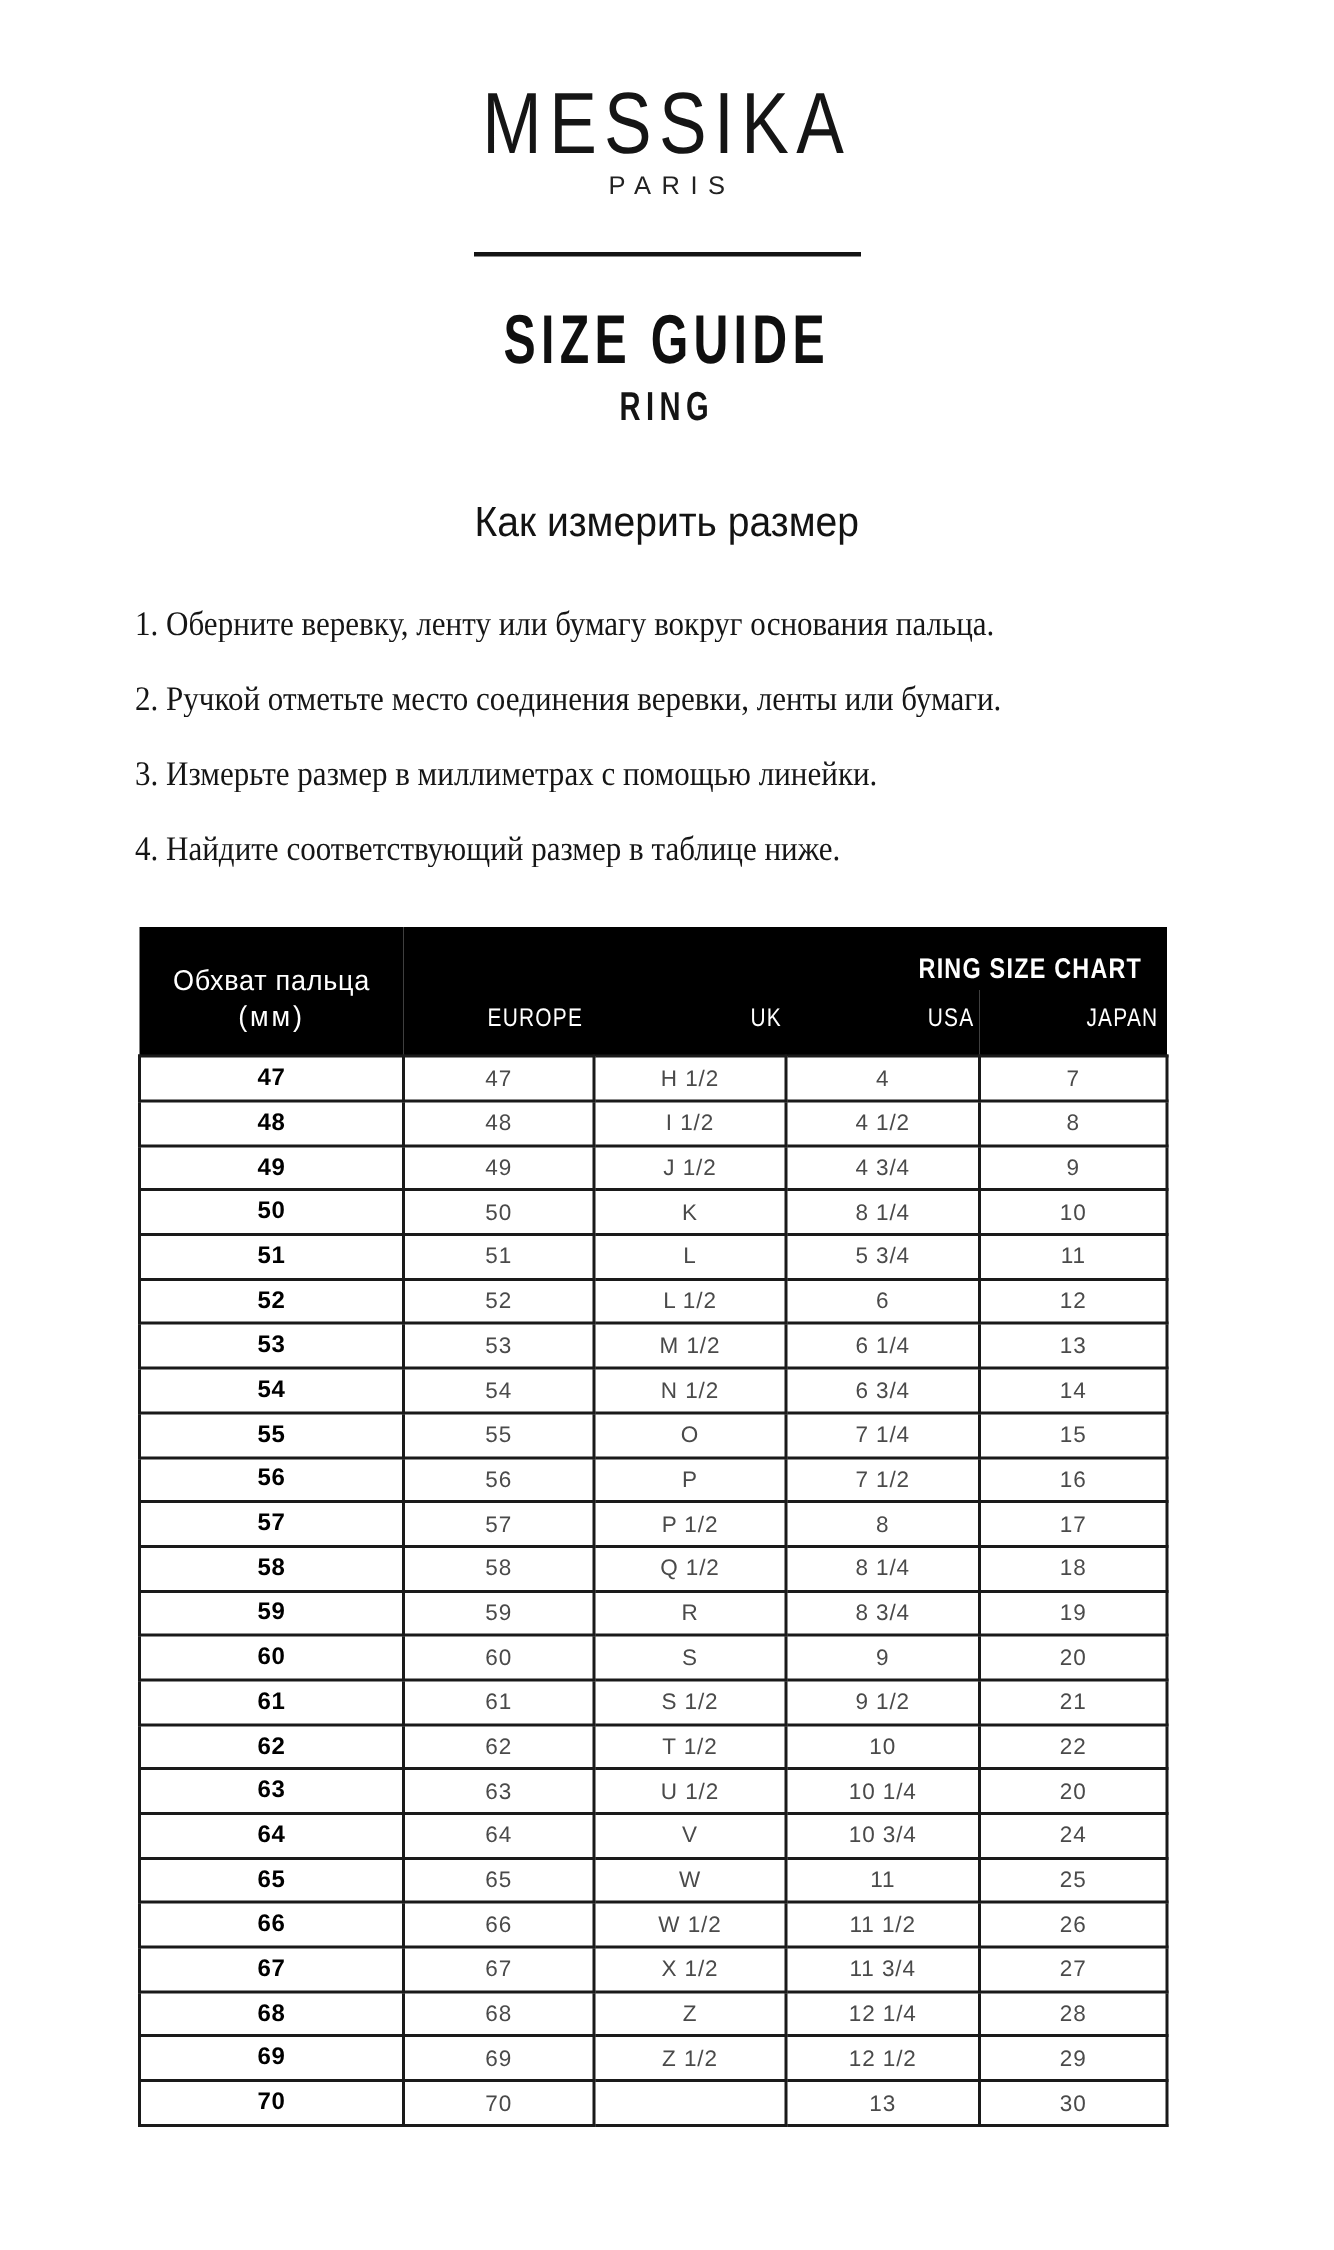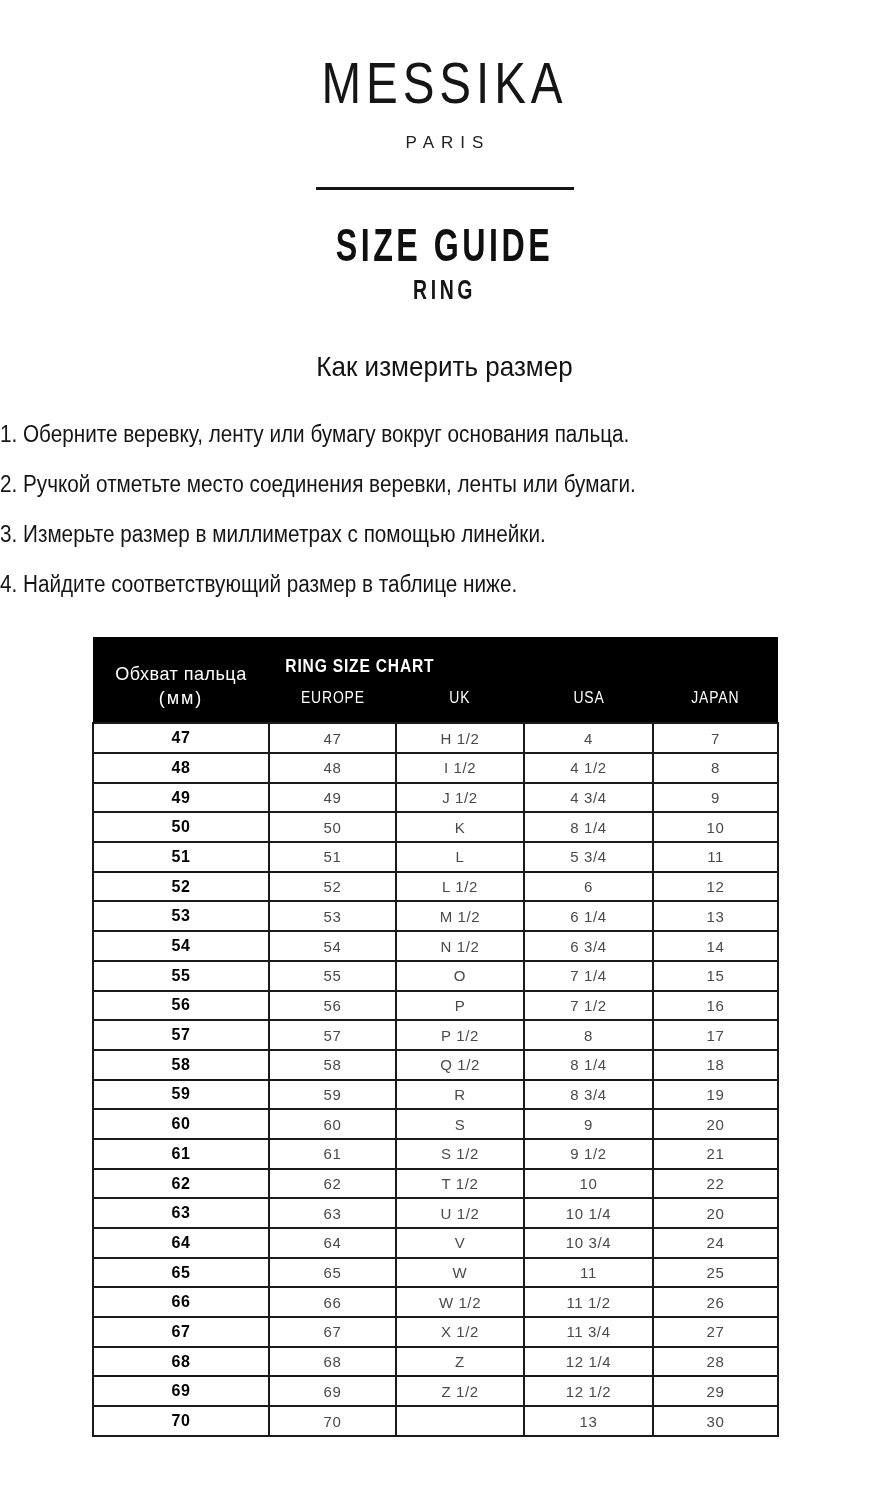--- a/index.html
+++ b/index.html
@@ -15,62 +15,62 @@
   .page{width:889px;height:1500px;background:#ffffff;overflow:hidden;position:relative;border-radius:22px;}
 
   
   .top{text-align:center;}
   .brand-name{
     margin-top:54px;font-size:58px;line-height:1;font-weight:500;
     letter-spacing:6px;color:#151515;
     transform:scaleX(0.82);transform-origin:center top;white-space:nowrap;
   }
   .brand-city{
-    margin-top:21px;font-size:17px;line-height:1.2;font-weight:400;
+    margin-top:2px;font-size:17px;line-height:1.2;font-weight:400;
     letter-spacing:7px;color:#222;text-indent:7px;
   }
   .divider{width:258px;height:3px;background:#141414;margin:34px auto 0;}
   .title{
     margin-top:32px;font-size:46px;line-height:1;font-weight:700;
     letter-spacing:5px;color:#0f0f0f;
     transform:scaleX(0.70);transform-origin:center top;white-space:nowrap;
   }
   .subtitle{
     margin-top:9px;font-size:27px;line-height:1;font-weight:600;
     letter-spacing:5px;color:#141414;
     transform:scaleX(0.72);transform-origin:center top;white-space:nowrap;
   }
 
   
   .howto-title{
     margin-top:48px;text-align:center;font-size:28px;line-height:1.07;
     font-weight:400;color:#131313;
     transform:scaleX(0.93);transform-origin:center top;white-space:nowrap;
   }
-  .steps{margin-top:41px;}
+  .steps{margin-top:41px;padding-left:90px;font-family:Liberation Serif, serif;}
   .step{
     font-size:23px;line-height:23px;margin-bottom:27px;color:#151515;
     transform:scaleX(0.90);transform-origin:left top;white-space:nowrap;
   }
 
   
   .size-table{
     border-collapse:collapse;table-layout:fixed;
     width:685px;margin:41px 0 16px 92px;
   }
   .size-table th{
     background:var(--header-bg);color:var(--header-text);
     font-weight:400;border:0;
   }
-  .chart-title{height:42px;text-align:left;vertical-align:bottom;padding-bottom:2px;}
+  .chart-title{height:42px;text-align:right;vertical-align:bottom;padding-bottom:2px;}
   .chart-title .cond{
     display:inline-block;font-size:19px;font-weight:600;letter-spacing:1px;
     transform:scaleX(0.82);transform-origin:center bottom;white-space:nowrap;
   }
-  .col-row th{height:44px;text-align:center;vertical-align:middle;padding-bottom:6px;}
+  .col-row th{height:44px;text-align:right;vertical-align:middle;padding-bottom:6px;}
   .col-row .cond{
     display:inline-block;font-size:17px;font-weight:500;letter-spacing:1px;
     transform:scaleX(0.82);transform-origin:center center;white-space:nowrap;
   }
   .corner{vertical-align:middle;text-align:center;padding-top:12px;}
   .corner .c1{font-size:19px;line-height:25px;letter-spacing:0.5px;
     transform:scaleX(0.95);transform-origin:center center;}
   .corner .c2{font-size:19px;line-height:24px;letter-spacing:2px;
     transform:scaleX(0.95);transform-origin:center center;}
   .size-table td{

